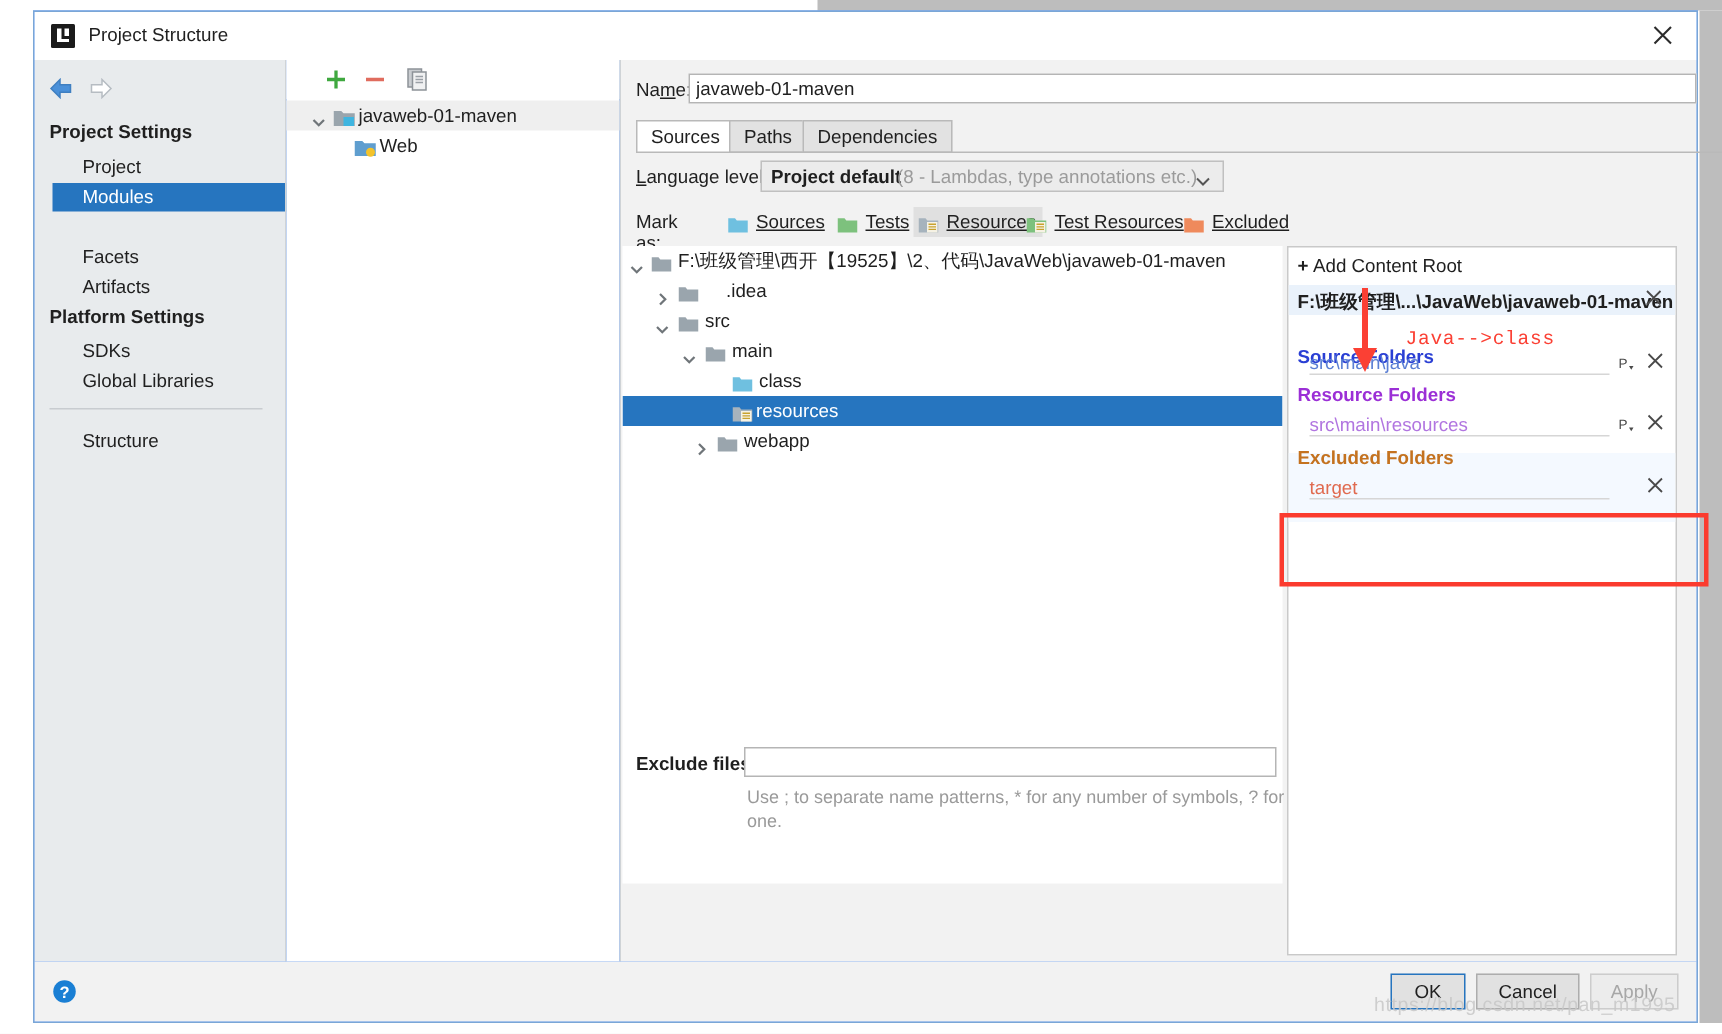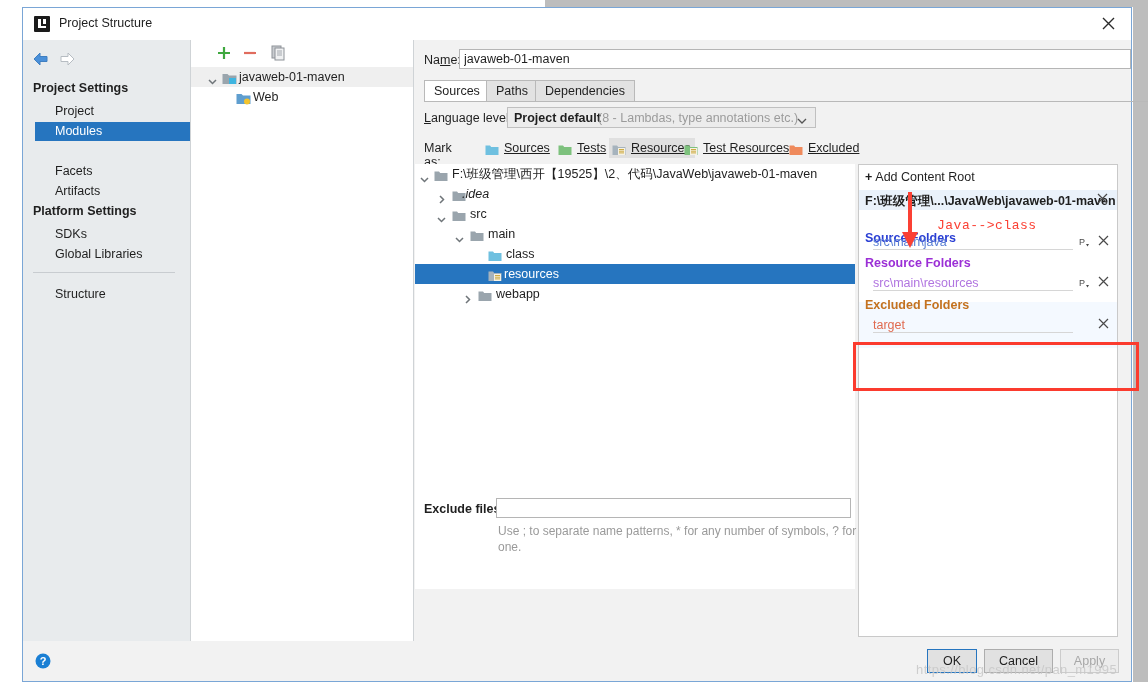--- a/index.html
+++ b/index.html
@@ -319,21 +319,21 @@
           <span class="chev-r" style="left:22px;top:6px;">
             <svg width="9" height="9" viewBox="0 0 9 9">
                 <path d="M3 1 L6.5 4.5 L3 8" stroke="#6f7579" stroke-width="1.5" fill="none"></path>
               </svg>
           </span>
           <span class="fold" style="left:37px;">
             <svg width="14" height="12" viewBox="0 0 14 12">
                 <path d="M0.5 1.5 H5 L6.2 3 H13.5 V11 H0.5 Z" fill="#9aa5ad"></path>
               </svg>
           </span>
-          <span style="position:absolute;left:47px;font-style:italic;">.idea</span>
+          <span style="position:absolute;left:69px;">.idea</span>
         </div>
 
         <div class="ct-row" style="top:60px;">
           <span class="chev-r" style="left:40px;top:6px;">
             <svg width="9" height="9" viewBox="0 0 9 9">
                 <path d="M1 3 L4.5 6.5 L8 3" stroke="#6f7579" stroke-width="1.5" fill="none"></path>
               </svg>
           </span>
           <span class="fold" style="left:55px;">
             <svg width="14" height="12" viewBox="0 0 14 12">

